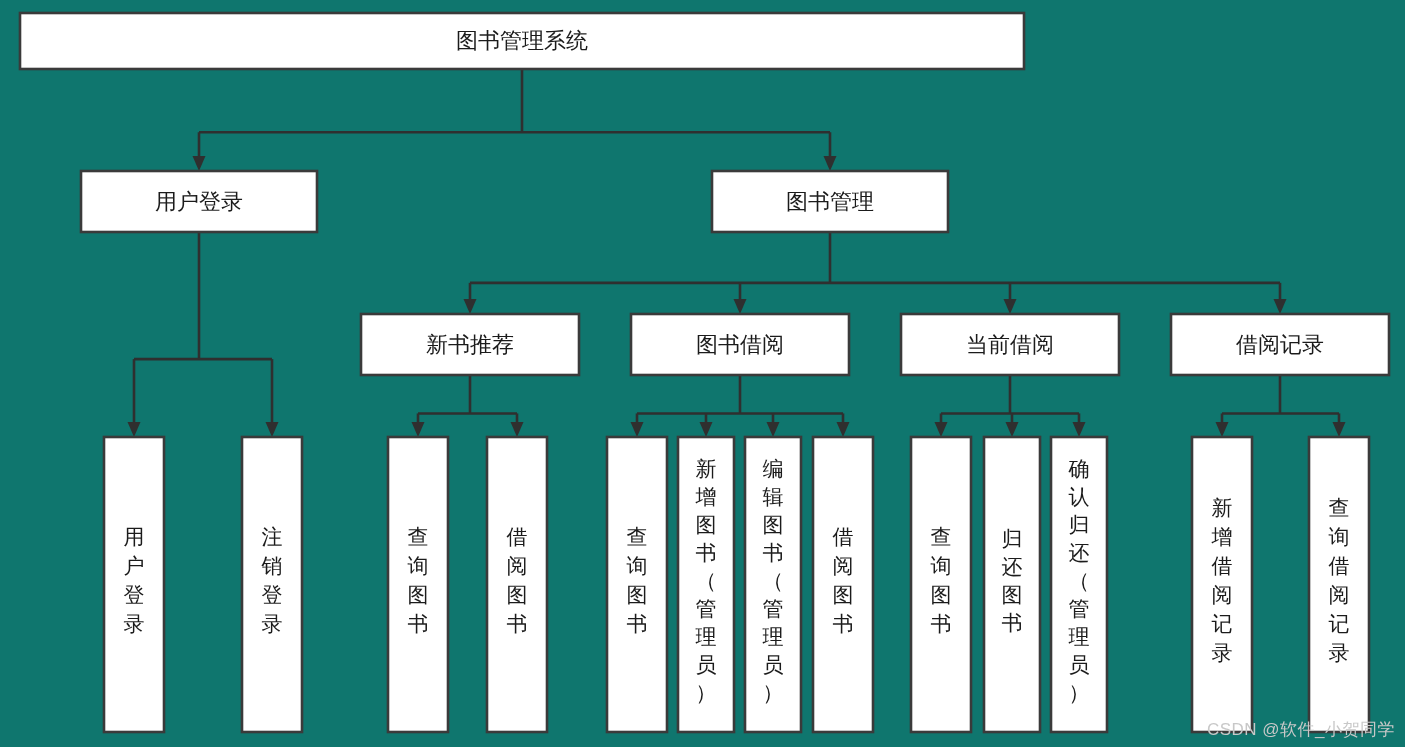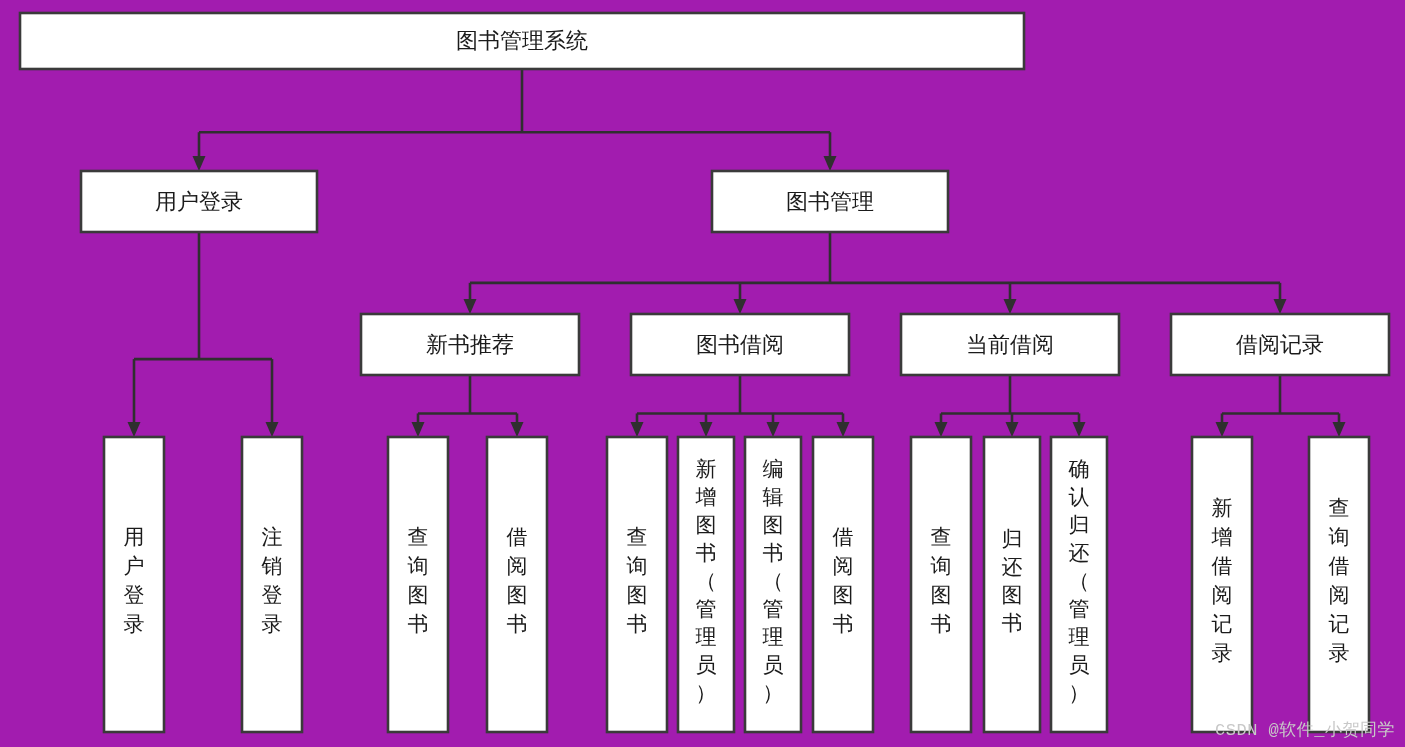--- a/index.html
+++ b/index.html
@@ -11,21 +11,21 @@
   body {
     width: 1405px;
     height: 747px;
     overflow: hidden;
     font-family: "DejaVu Sans", "Liberation Sans", sans-serif;
   }
   #diagram-root {
     position: relative;
     width: 1405px;
     height: 747px;
-    background: #a21caf;
+    background: #0f766e;
   }
   svg.diagram-canvas {
     position: absolute;
     left: 0;
     top: 0;
     width: 1405px;
     height: 747px;
     display: block;
   }
   .node-box {
@@ -56,21 +56,21 @@
   }
   .link-arrow {
     fill: #2f2f2f;
     stroke: none;
   }
   .watermark-text {
     position: absolute;
     right: 10px;
     bottom: 6px;
     color: #c8c8c8;
-    font-family: Liberation Mono, monospace;
+    font-family: Liberation Sans, sans-serif;
     font-size: 17px;
     letter-spacing: 0.5px;
     user-select: none;
     white-space: nowrap;
   }
 </style>
 </head>
 <body>
 
 <div id="diagram-root">

